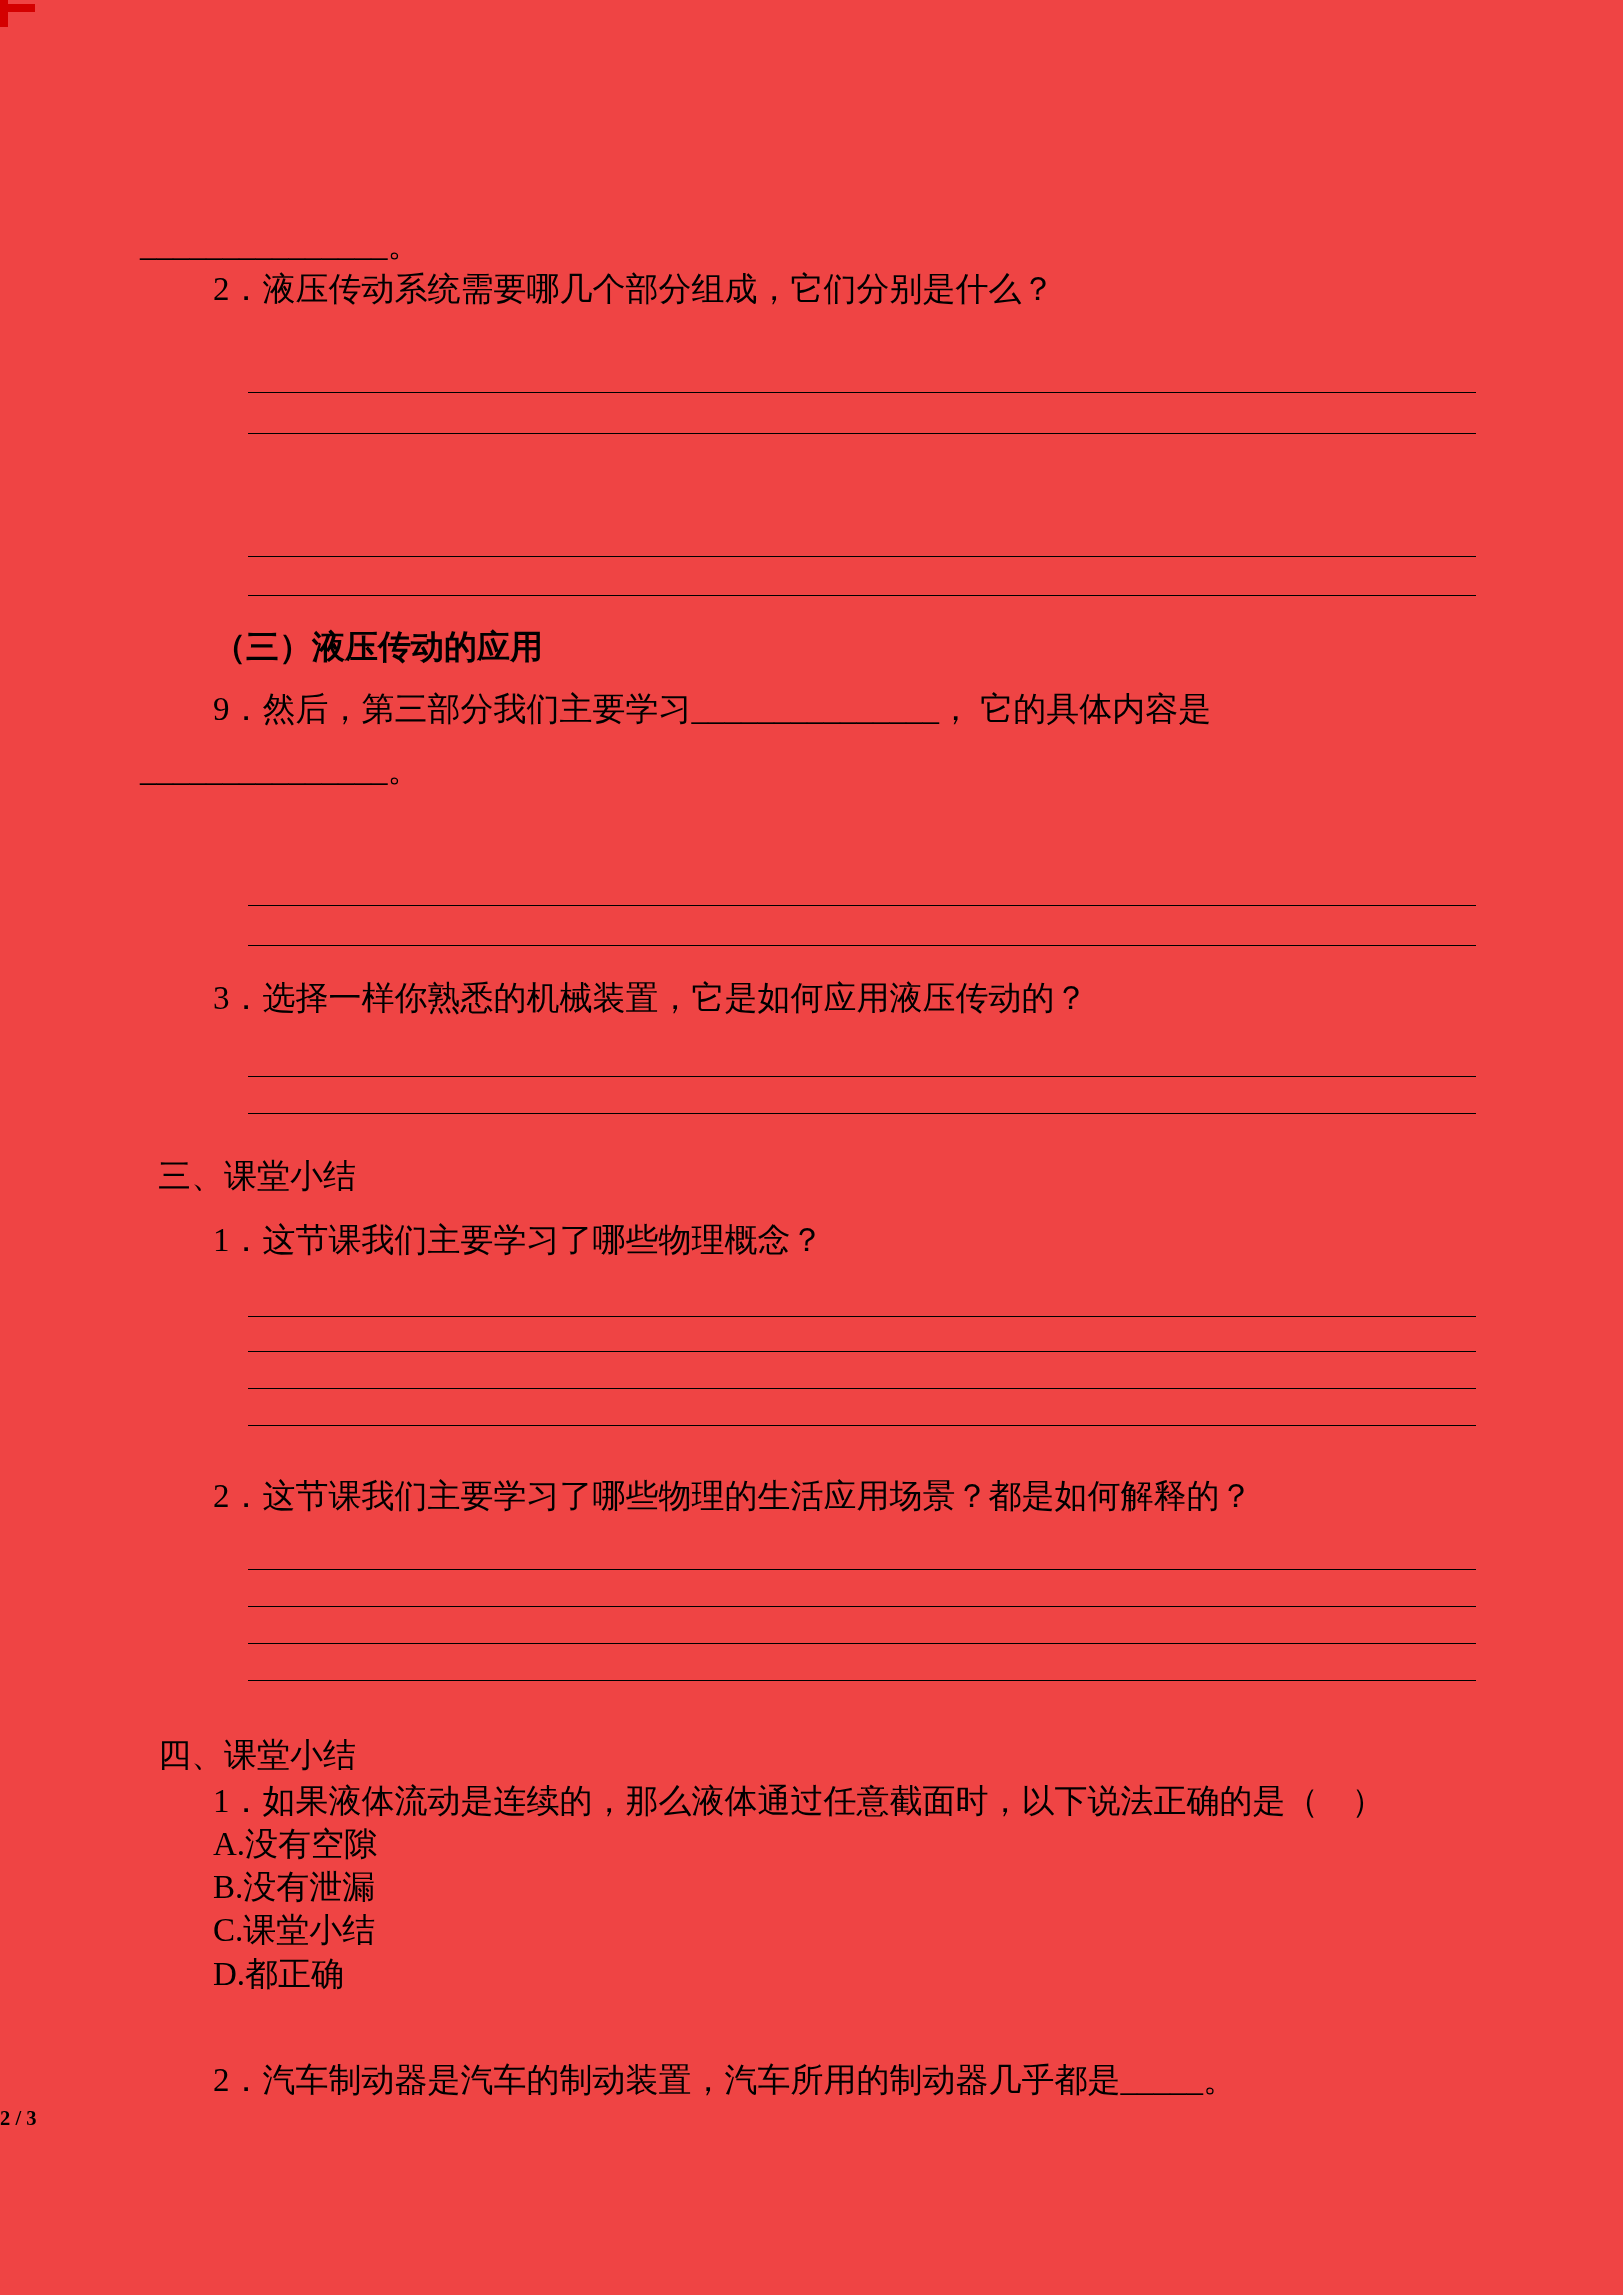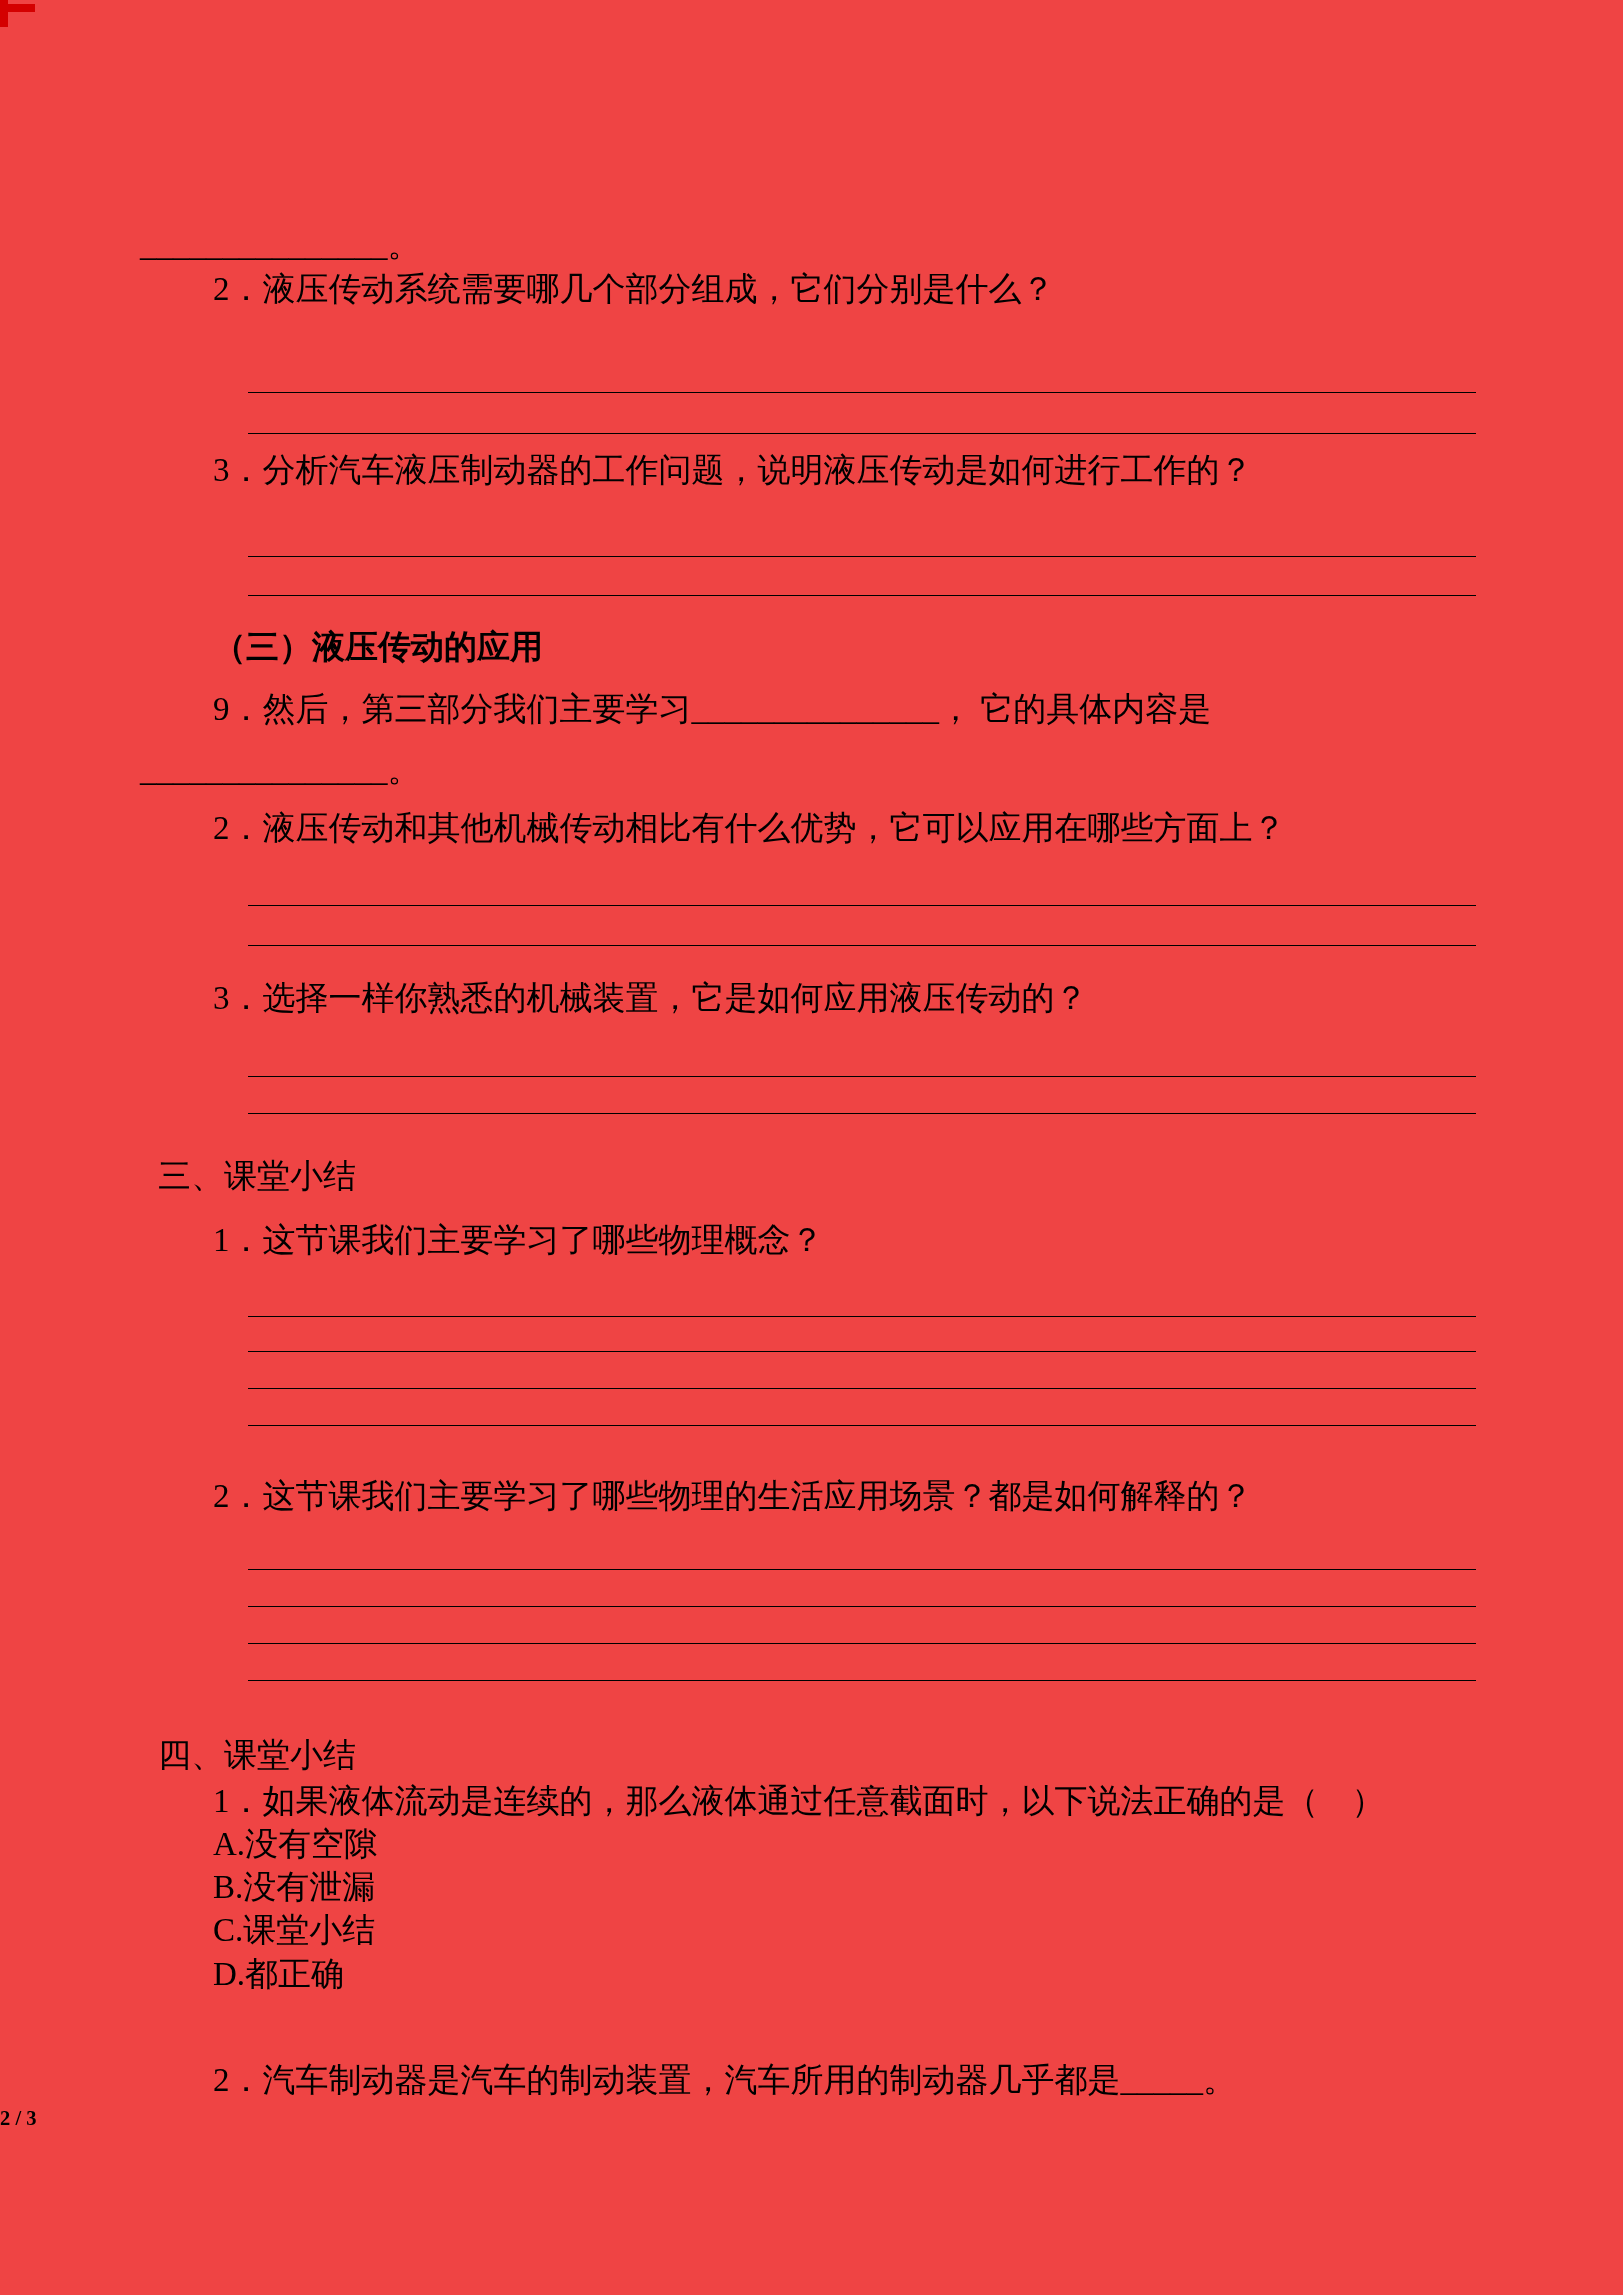--- a/index.html
+++ b/index.html
@@ -67,30 +67,28 @@
 
   <div class="red-h"></div>
   <div class="red-v"></div>
 
   <div class="t indent-a" style="top:225px">_______________。</div>
 
   <div class="t indent-c" style="top:269px">2．液压传动系统需要哪几个部分组成，它们分别是什么？</div>
   <div class="blank" style="top:392px"></div>
   <div class="blank" style="top:433px"></div>
 
-  <div class="t indent-c" style="top:450px">3．分析汽车液压制动器的工作问题，说明液压传动是如何进行工作的？</div>
   <div class="blank" style="top:556px"></div>
   <div class="blank" style="top:595px"></div>
 
   <div class="t indent-c bold" style="top:627px">（三）液压传动的应用</div>
 
   <div class="t indent-c" style="top:689px">9．然后，第三部分我们主要学习_______________， 它的具体内容是</div>
   <div class="t indent-a" style="top:750px">_______________。</div>
 
-  <div class="t indent-c" style="top:808px">2．液压传动和其他机械传动相比有什么优势，它可以应用在哪些方面上？</div>
   <div class="blank" style="top:905px"></div>
   <div class="blank" style="top:945px"></div>
 
   <div class="t indent-c" style="top:978px">3．选择一样你熟悉的机械装置，它是如何应用液压传动的？</div>
   <div class="blank" style="top:1076px"></div>
   <div class="blank" style="top:1113px"></div>
 
   <div class="t indent-b" style="top:1156px">三、课堂小结</div>
 
   <div class="t indent-c" style="top:1220px">1．这节课我们主要学习了哪些物理概念？</div>

